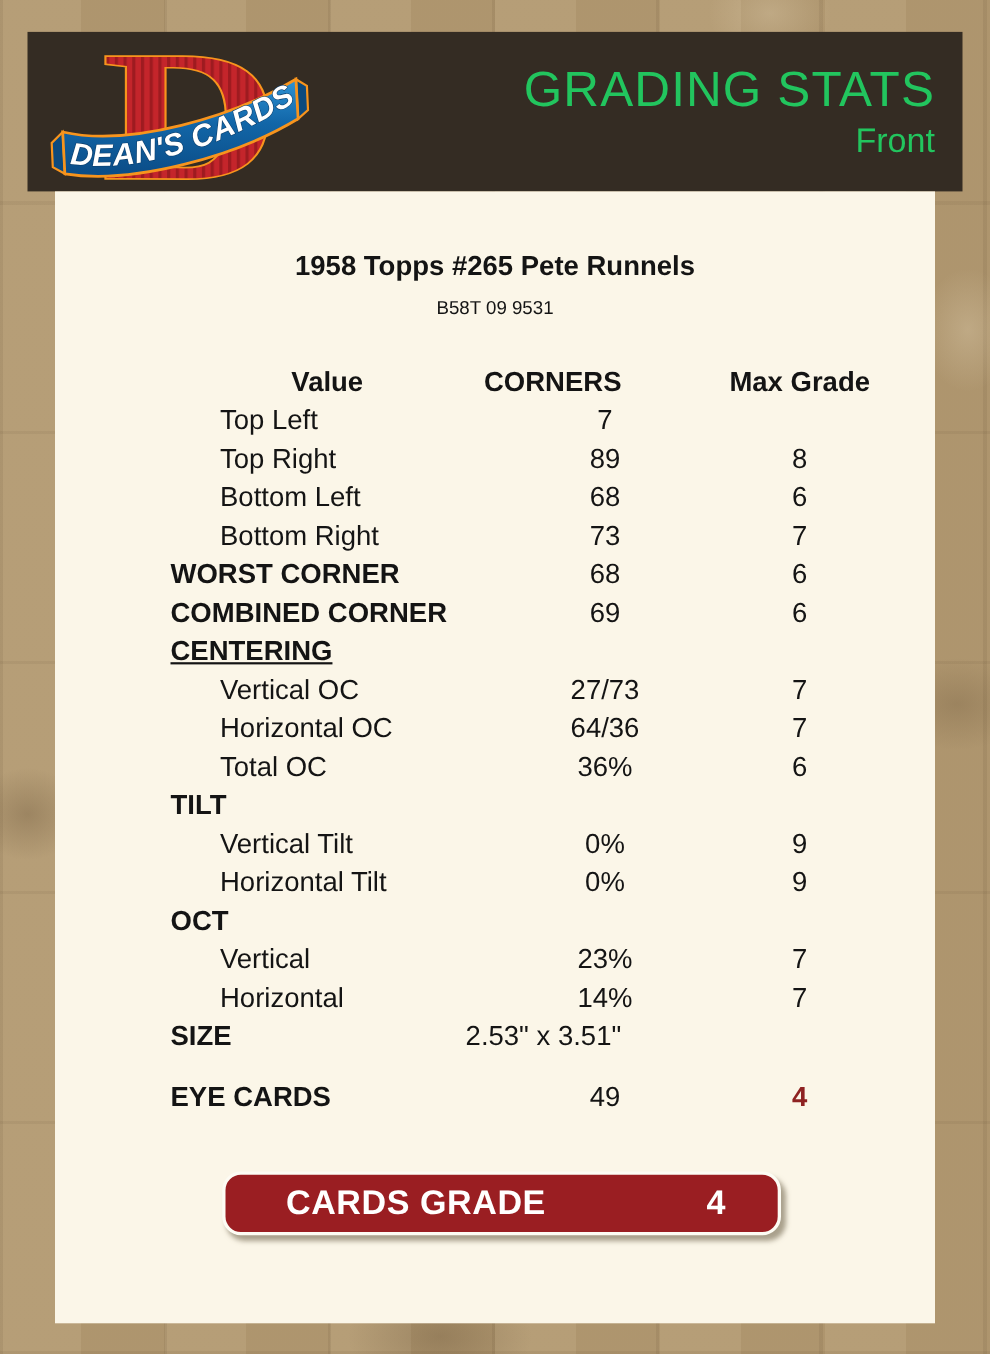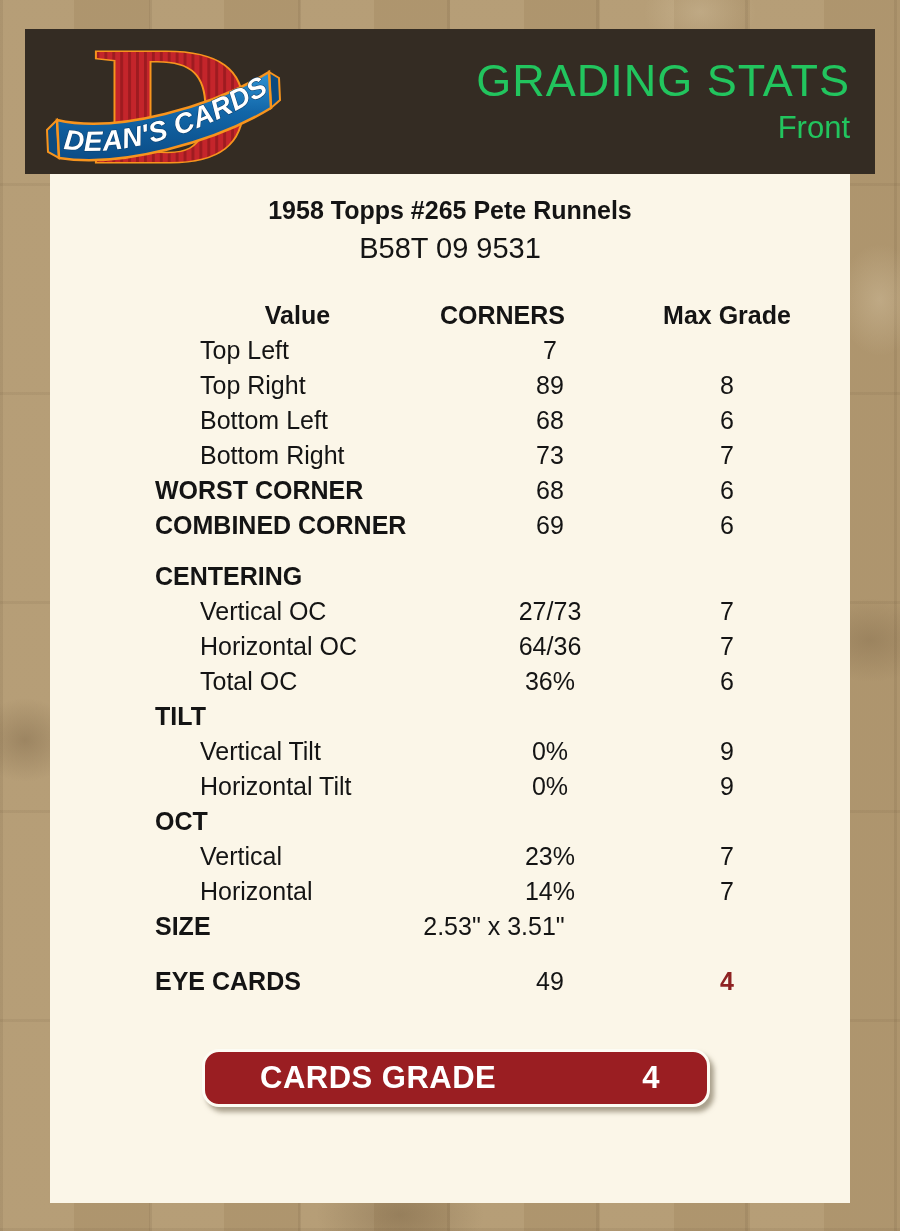--- a/index.html
+++ b/index.html
@@ -30,34 +30,34 @@
   .logo{ position:absolute; left:18px; top:5px; width:242px; height:136px; }
   .header-titles{
     position:absolute; left:255px; right:25px; top:0; height:100%;
     display:flex; flex-direction:column; align-items:flex-end; justify-content:center;
     color:#22c55e; text-align:center;
   }
   .header-title{ font-size:45px; letter-spacing:1px; line-height:1.05; }
   .header-subtitle{ font-size:31px; margin-top:6px; }
   .panel{
     position:absolute; left:50px; top:174px; width:800px; height:1029px;
-    background:var(--panel_bg); padding-top:20px;
+    background:var(--panel_bg); padding-top:52px;
   }
   .card-title{ text-align:center; font-size:25px; font-weight:bold; color:var(--text); line-height:32px; }
-  .card-serial{ text-align:center; font-size:29px; color:var(--text); line-height:32px; margin-top:6px; }
+  .card-serial{ text-align:center; font-size:17px; color:var(--text); line-height:32px; margin-top:6px; }
   .stats-table{ margin:34px 0 0 105px; width:639px; }
   .trow{
     display:grid; grid-template-columns:285px 220px 134px;
     height:35px; align-items:center; font-size:25px; color:var(--text);
   }
   .cell-value,.cell-max{ text-align:center; }
   .row-header .cell-label, .row-header .cell-value, .row-header .cell-max{ font-weight:bold; }
   .row-section .cell-label, .row-bold .cell-label{ font-weight:bold; }
   .row-sub .cell-label{ padding-left:45px; }
-  .gap-sm{ margin-top:16px; }
+  .gap-sm{ margin-top:0;text-decoration:underline; }
   .gap-lg{ margin-top:20px; }
   .row-wide .cell-value{ margin-left:-56px; margin-right:56px; white-space:nowrap; }
   .max-red .cell-max{ color:var(--eye_red); font-weight:bold; }
   .final-grade{
     margin:50px 0 0 152px; width:508px; height:58px;
     background:var(--final_red);
     border:3px solid #fdfcf4; border-radius:17px;
     box-shadow:4px 5px 5px rgba(125,113,90,.65);
     display:flex; align-items:center; justify-content:space-between;
     padding:0 47px 0 55px;

